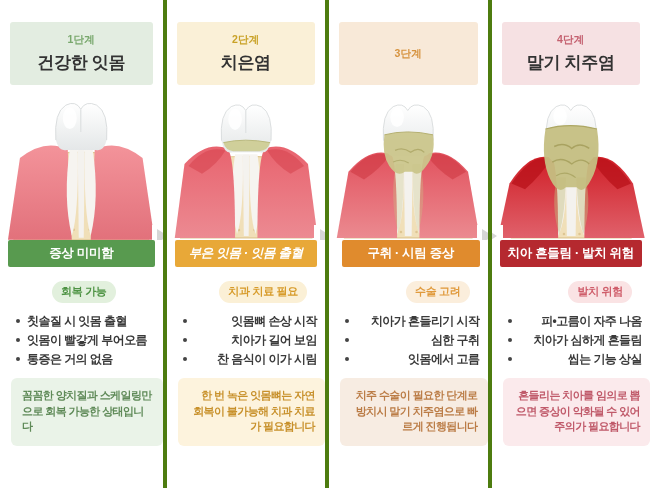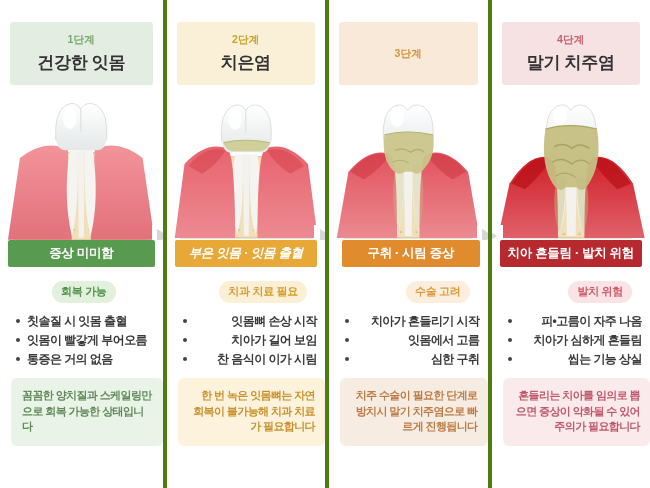--- a/index.html
+++ b/index.html
@@ -398,22 +398,22 @@
     </div>
 
     <div class="status">구취 · 시림 증상</div>
 
     <div class="tagwrap">
       <span class="tag">수술 고려</span>
     </div>
 
     <ul class="bullets">
       <li>치아가 흔들리기 시작</li>
+      <li>심한 구취</li>
       <li>잇몸에서 고름</li>
-      <li>심한 구취</li>
     </ul>
 
     <div class="note">치주 수술이 필요한 단계로 방치시 말기 치주염으로 빠르게 진행됩니다</div>
   </div>
 
   <div class="col s4">
     <div class="hdr">
       <div class="hdr-stage">4단계</div>
       <div class="hdr-title">말기 치주염</div>
     </div>

